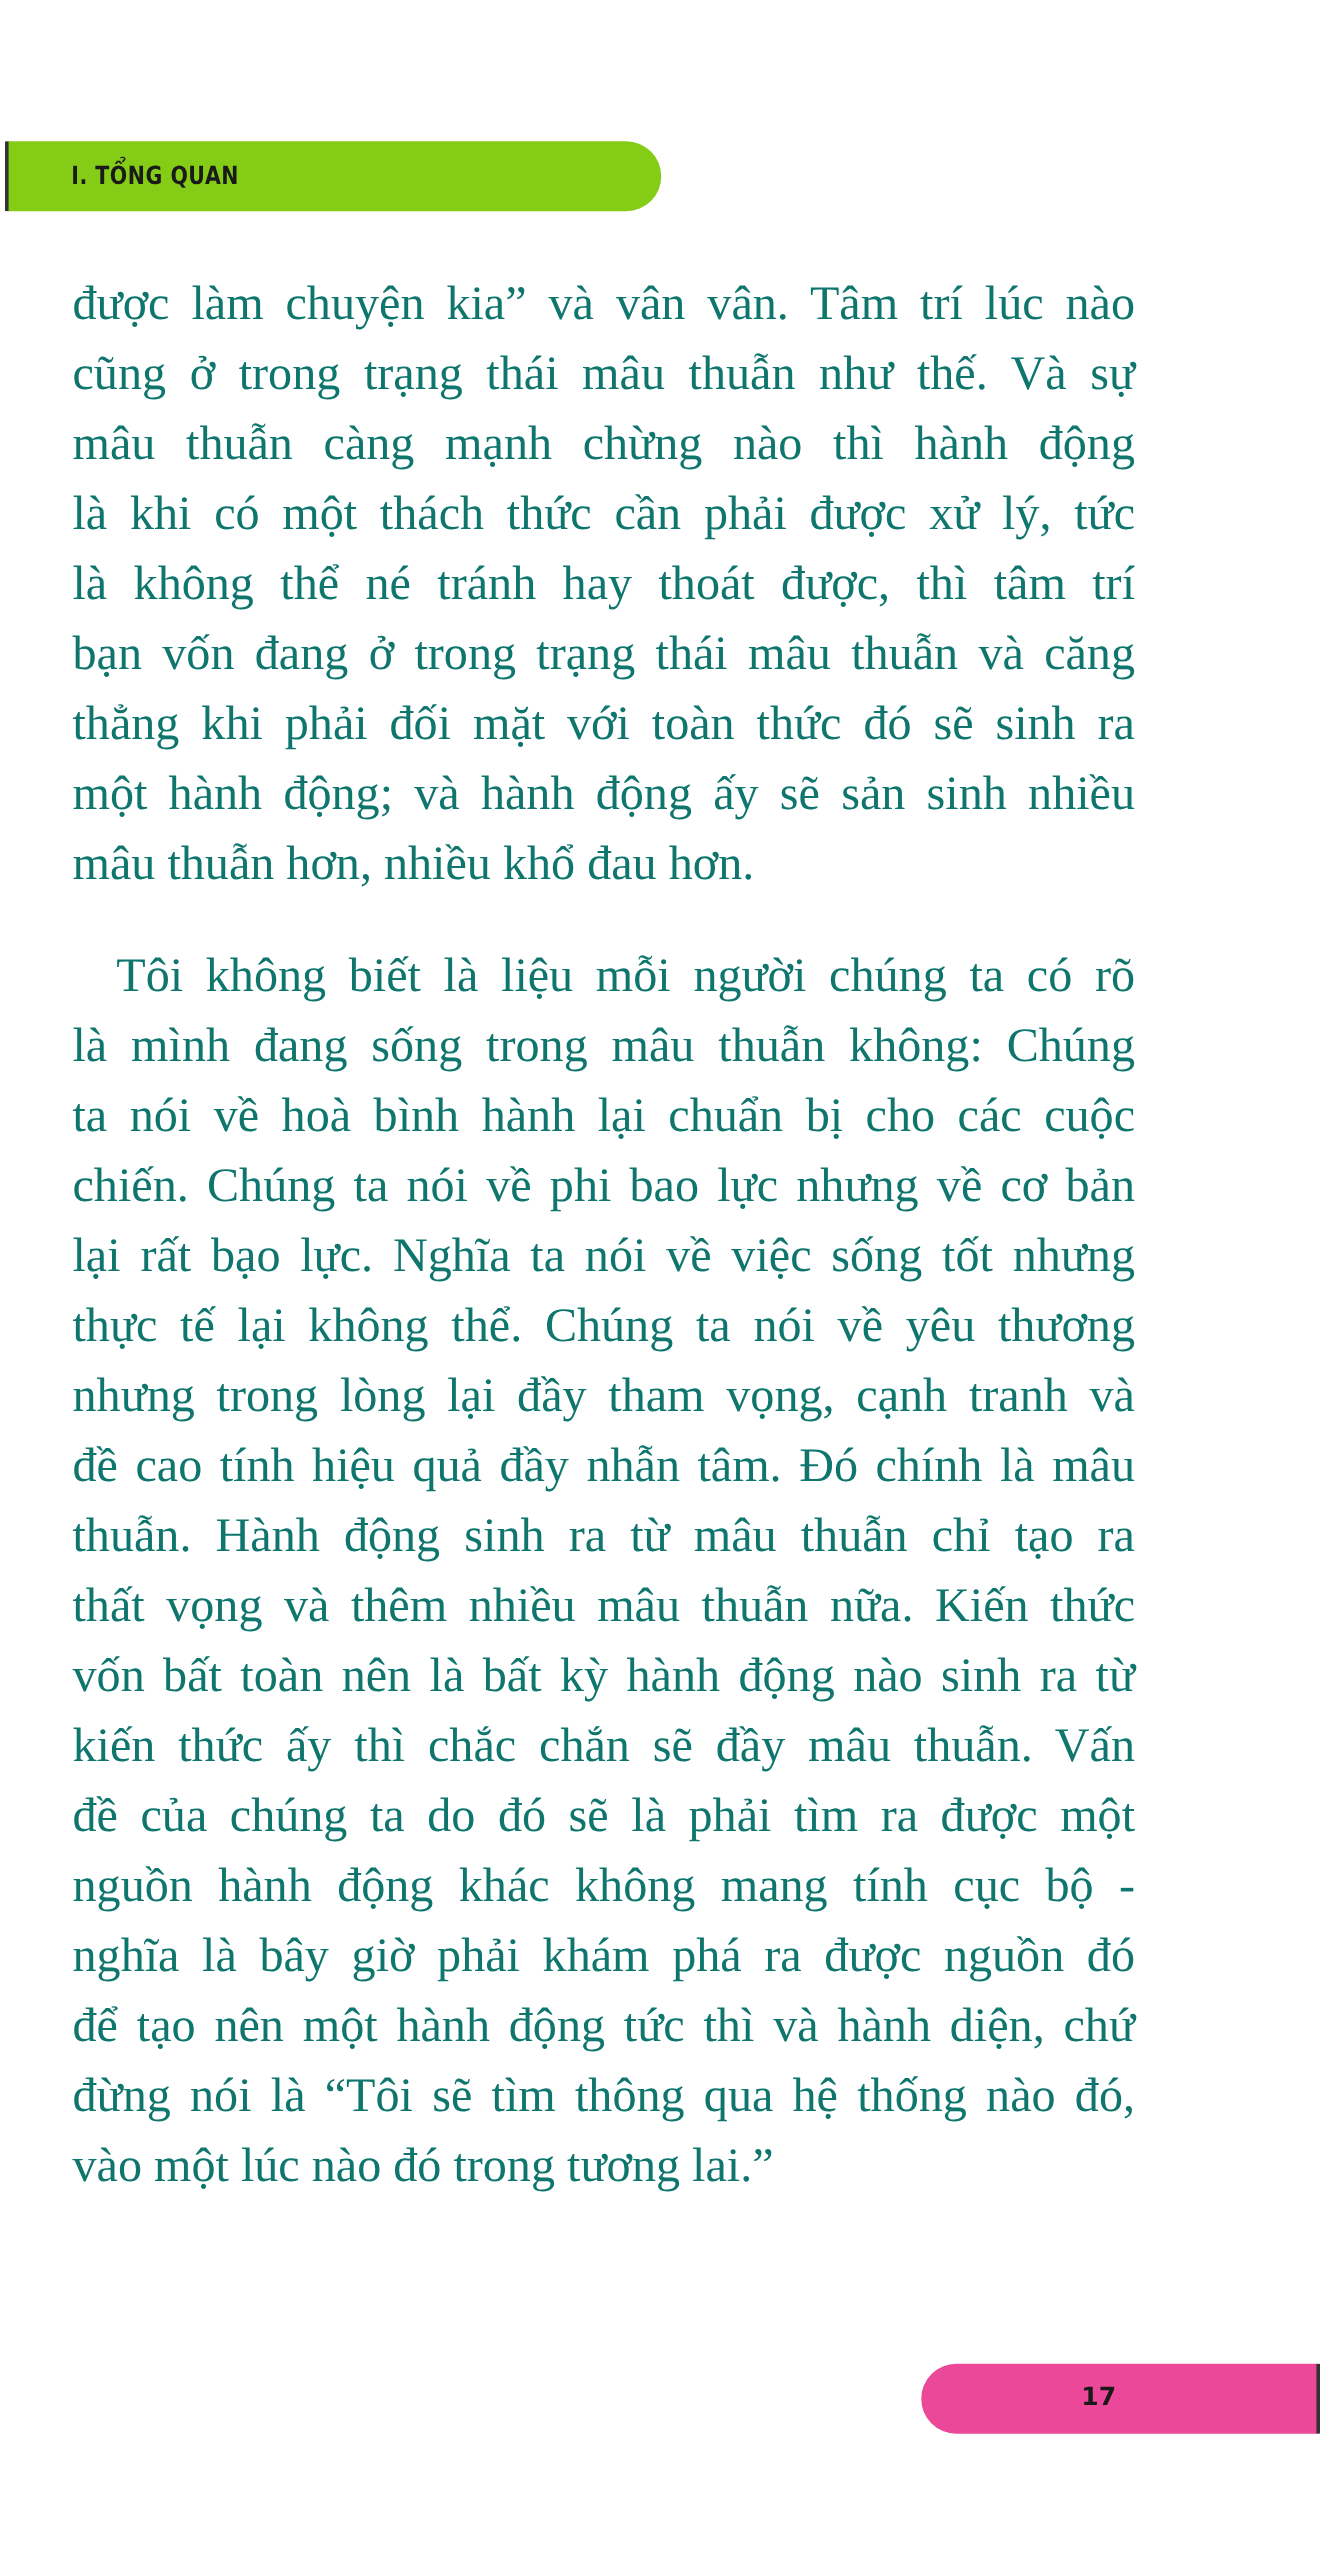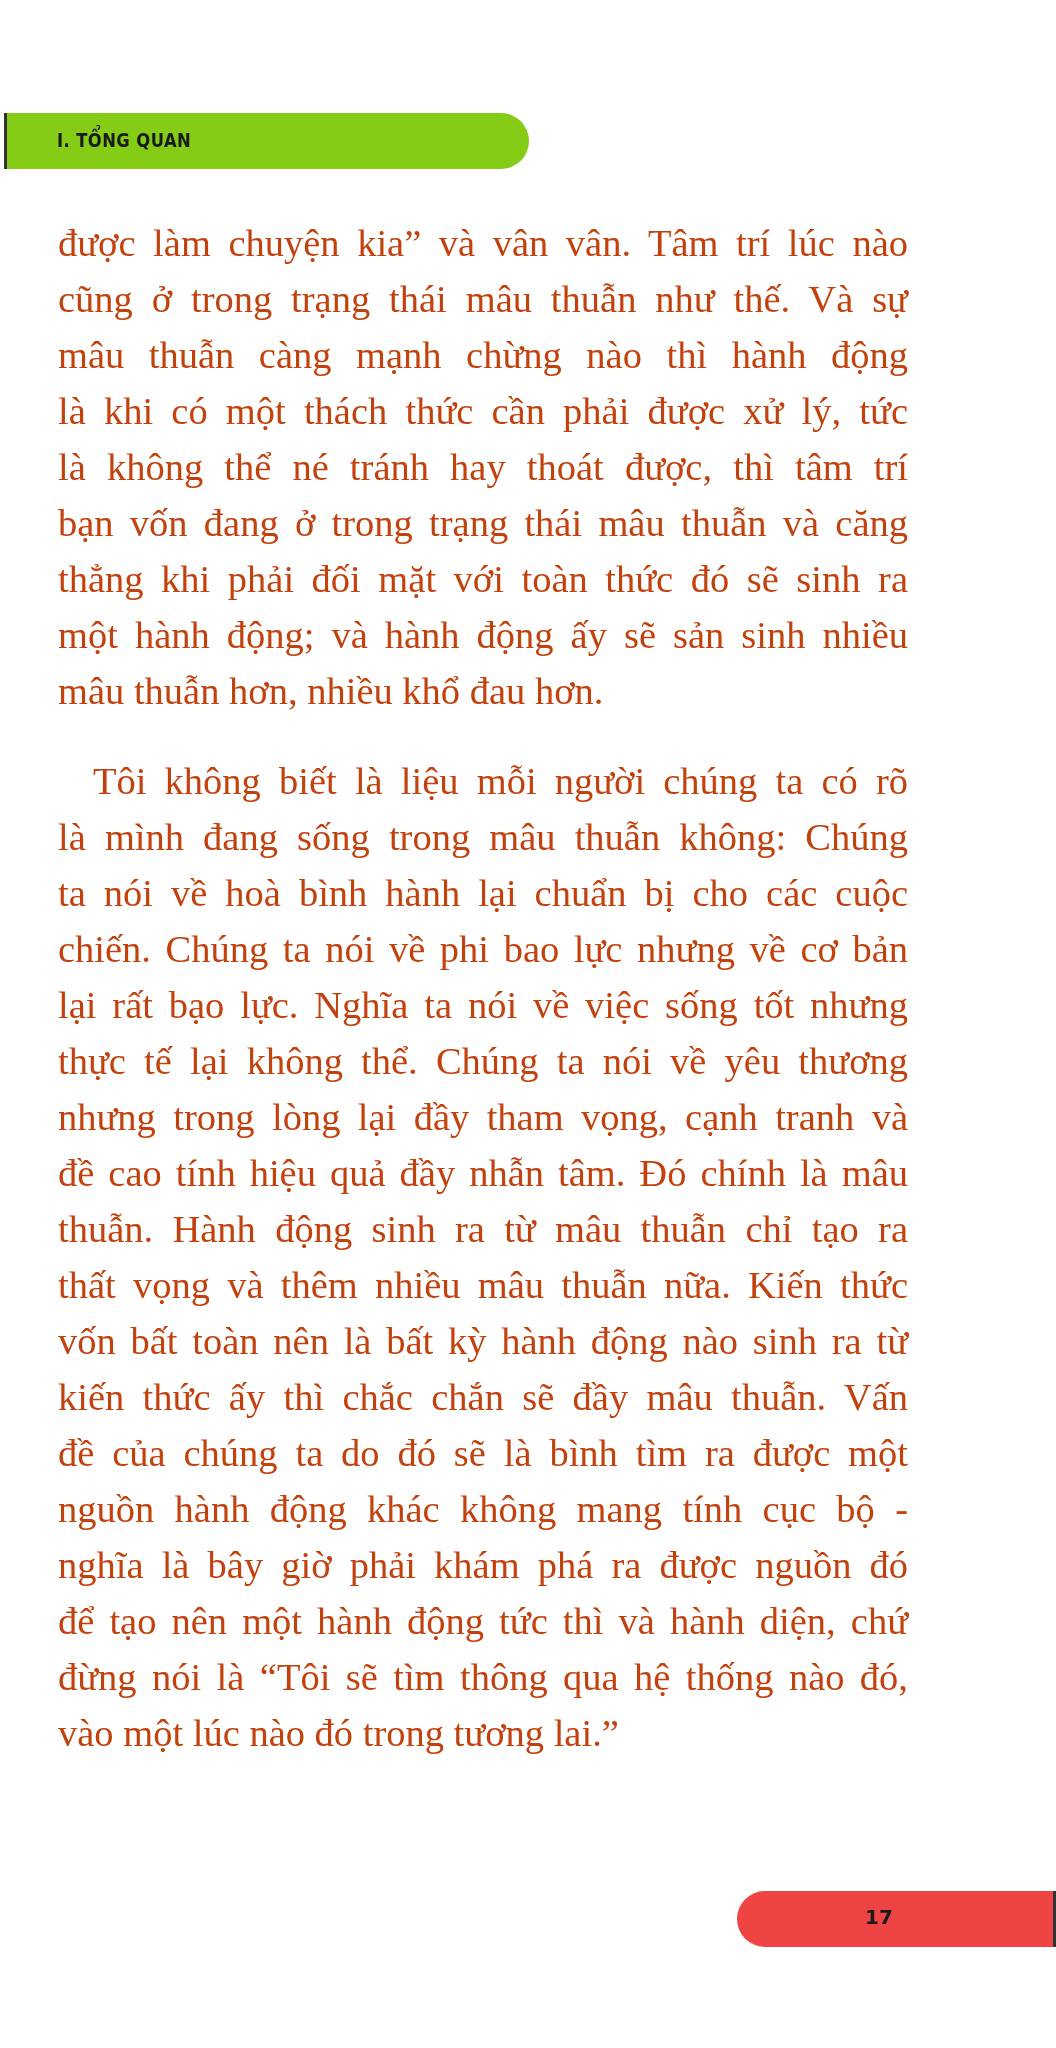--- a/index.html
+++ b/index.html
@@ -46,39 +46,39 @@
     }
     .line {
       display: block;
       font-family: "Liberation Serif", "DejaVu Serif", serif;
       font-size: 38.5px;
       line-height: 56px;
       height: 56px;
       white-space: nowrap;
       text-align: justify;
       text-align-last: justify;
-      color: #c2410c;
+      color: #0f766e;
     }
     .line.last {
       text-align-last: left;
     }
     .para-gap {
       height: 34px;
     }
     .indent {
       padding-left: 35px;
       font-family: Liberation Serif, serif;
     }
     .footer-tab {
       position: absolute;
       left: 737px;
       top: 1891px;
       width: 319px;
       height: 56px;
-      background: #ef4444;
+      background: #ec4899;
       border-right: 3px solid #333;
       border-radius: 28px 0 0 28px;
       box-sizing: border-box;
     }
     .page-number {
       position: absolute;
       left: 128px;
       top: 14px;
       font-family: "DejaVu Sans", "Liberation Sans", sans-serif;
       font-weight: bold;
@@ -114,21 +114,21 @@
     <span class="line">ta nói về hoà bình hành lại chuẩn bị cho các cuộc</span>
     <span class="line">chiến. Chúng ta nói về phi bao lực nhưng về cơ bản</span>
     <span class="line">lại rất bạo lực. Nghĩa ta nói về việc sống tốt nhưng</span>
     <span class="line">thực tế lại không thể. Chúng ta nói về yêu thương</span>
     <span class="line">nhưng trong lòng lại đầy tham vọng, cạnh tranh và</span>
     <span class="line">đề cao tính hiệu quả đầy nhẫn tâm. Đó chính là mâu</span>
     <span class="line">thuẫn. Hành động sinh ra từ mâu thuẫn chỉ tạo ra</span>
     <span class="line">thất vọng và thêm nhiều mâu thuẫn nữa. Kiến thức</span>
     <span class="line">vốn bất toàn nên là bất kỳ hành động nào sinh ra từ</span>
     <span class="line">kiến thức ấy thì chắc chắn sẽ đầy mâu thuẫn. Vấn</span>
-    <span class="line">đề của chúng ta do đó sẽ là bình tìm ra được một</span>
+    <span class="line">đề của chúng ta do đó sẽ là phải tìm ra được một</span>
     <span class="line">nguồn hành động khác không mang tính cục bộ -</span>
     <span class="line">nghĩa là bây giờ phải khám phá ra được nguồn đó</span>
     <span class="line">để tạo nên một hành động tức thì và hành diện, chứ</span>
     <span class="line">đừng nói là “Tôi sẽ tìm thông qua hệ thống nào đó,</span>
     <span class="line last">vào một lúc nào đó trong tương lai.”</span>
   </div>
 </div>
 
 <div class="footer-tab">
   <span class="page-number">17</span>

